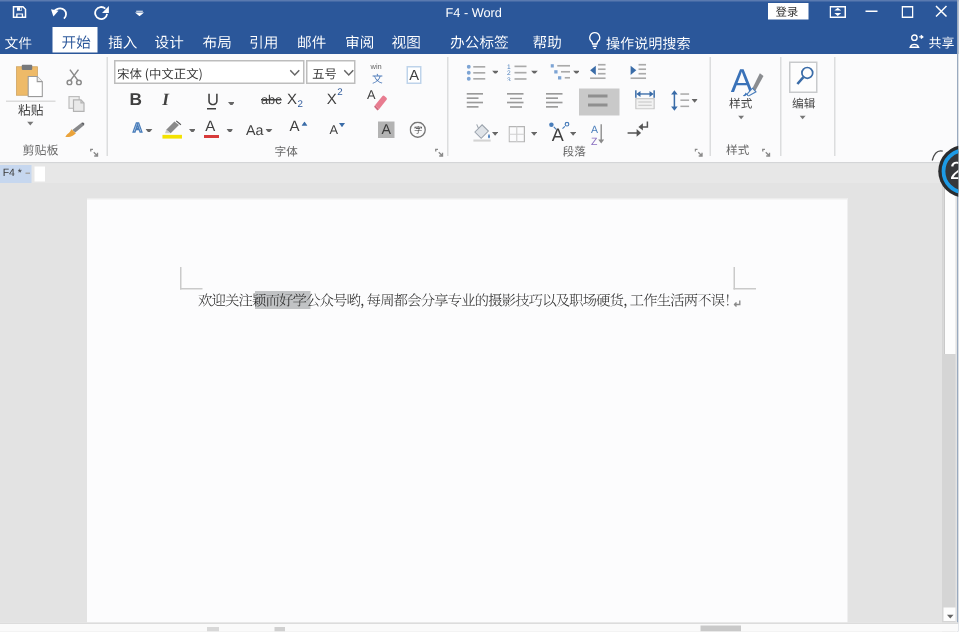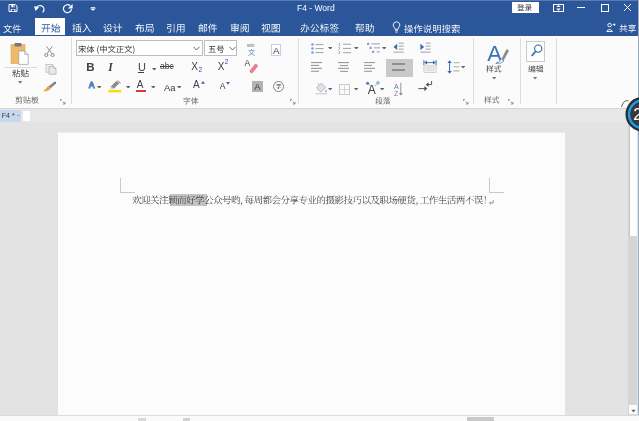--- a/index.html
+++ b/index.html
@@ -191,21 +191,21 @@
     </div>
 <div style="position:absolute;left:271px;top:44px;width:10.2px;height:11.8px;background:#fff;border:1px solid #bed3ea;"></div>
 <div style="position:absolute;left:272.9px;top:46.1px;font-family:Liberation Sans,sans-serif;font-size:9.8px;color:#3f3f3f;font-weight:400;line-height:1;">A</div>
 <div style="position:absolute;left:86.3px;top:61.5px;font-family:Liberation Sans,sans-serif;font-size:11.5px;color:#404040;font-weight:700;line-height:1;">B</div>
 <div style="position:absolute;left:108.2px;top:61.5px;font-family:Liberation Serif,serif;font-size:11.5px;color:#404040;font-weight:600;line-height:1;font-style:italic;">I</div>
 <div style="position:absolute;left:138px;top:61.9px;font-family:Liberation Sans,sans-serif;font-size:11px;color:#404040;font-weight:400;line-height:1;">U</div>
 <div style="position:absolute;left:137.9px;top:71.6px;width:6.6px;height:1px;background:#404040;"></div>
 <svg class="abs" style="left:151.5px;top:67.5px" width="4.6" height="2.9899999999999998" viewBox="0 0 4.6 2.9899999999999998">
       <path fill="#666" d="M0 0h4.6L2.3 2.7899999999999996z"></path>
     </svg>
-<div style="position:absolute;left:160px;top:62.4px;font-family:Liberation Sans,sans-serif;font-size:8.5px;color:#404040;font-weight:400;line-height:1;text-decoration:line-through;">abc</div>
+<div style="position:absolute;left:174px;top:62.4px;font-family:Liberation Sans,sans-serif;font-size:8.5px;color:#404040;font-weight:400;line-height:1;text-decoration:line-through;">abc</div>
 <div style="position:absolute;left:191.3px;top:61.5px;font-family:Liberation Sans,sans-serif;font-size:10px;color:#404040;font-weight:400;line-height:1;">X</div>
     <div style="position:absolute;left:198.4px;top:66.6px;font-family:Liberation Sans,sans-serif;font-size:6.5px;color:#2b579a;font-weight:400;line-height:1;">2</div>
 <div style="position:absolute;left:217.8px;top:61.5px;font-family:Liberation Sans,sans-serif;font-size:10px;color:#404040;font-weight:400;line-height:1;">X</div>
     <div style="position:absolute;left:224.8px;top:59.2px;font-family:Liberation Sans,sans-serif;font-size:6.5px;color:#2b579a;font-weight:400;line-height:1;">2</div>
 <div style="position:absolute;left:244.6px;top:58.9px;font-family:Liberation Sans,sans-serif;font-size:8.5px;color:#404040;font-weight:400;line-height:1;">A</div>
 <svg class="abs" style="left:248.5px;top:62.5px" width="9" height="11" viewBox="0 0 9 11">
       <path d="M1 7.2 L6 1 Q6.6 0.4 7.3 1 L8.6 2.2 Q9.2 2.8 8.7 3.5 L3.7 9.8z" fill="#e87c90"></path>
       <path d="M1 7.2 L3.7 9.8 L2.6 10.6 L0.4 8.2z" fill="#d06a7e"></path>
     </svg>
 <div style="position:absolute;left:88.5px;top:81.3px;font-family:Liberation Sans,sans-serif;font-size:8.8px;color:#fff;font-weight:700;line-height:1;-webkit-text-stroke:0.85px #4a7ebb;">A</div>

